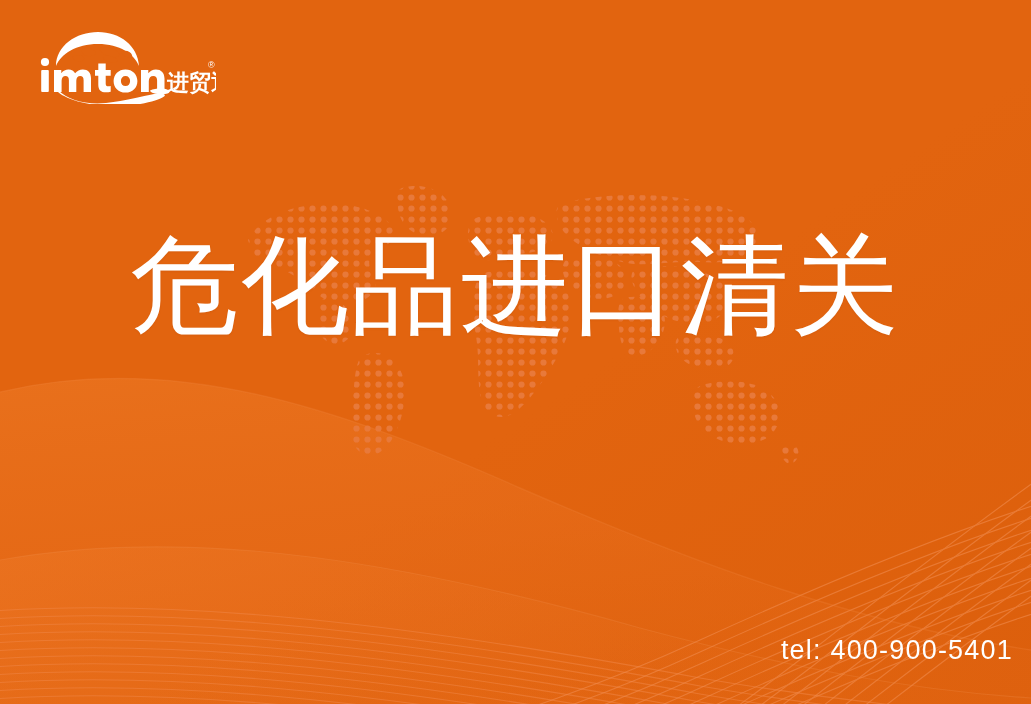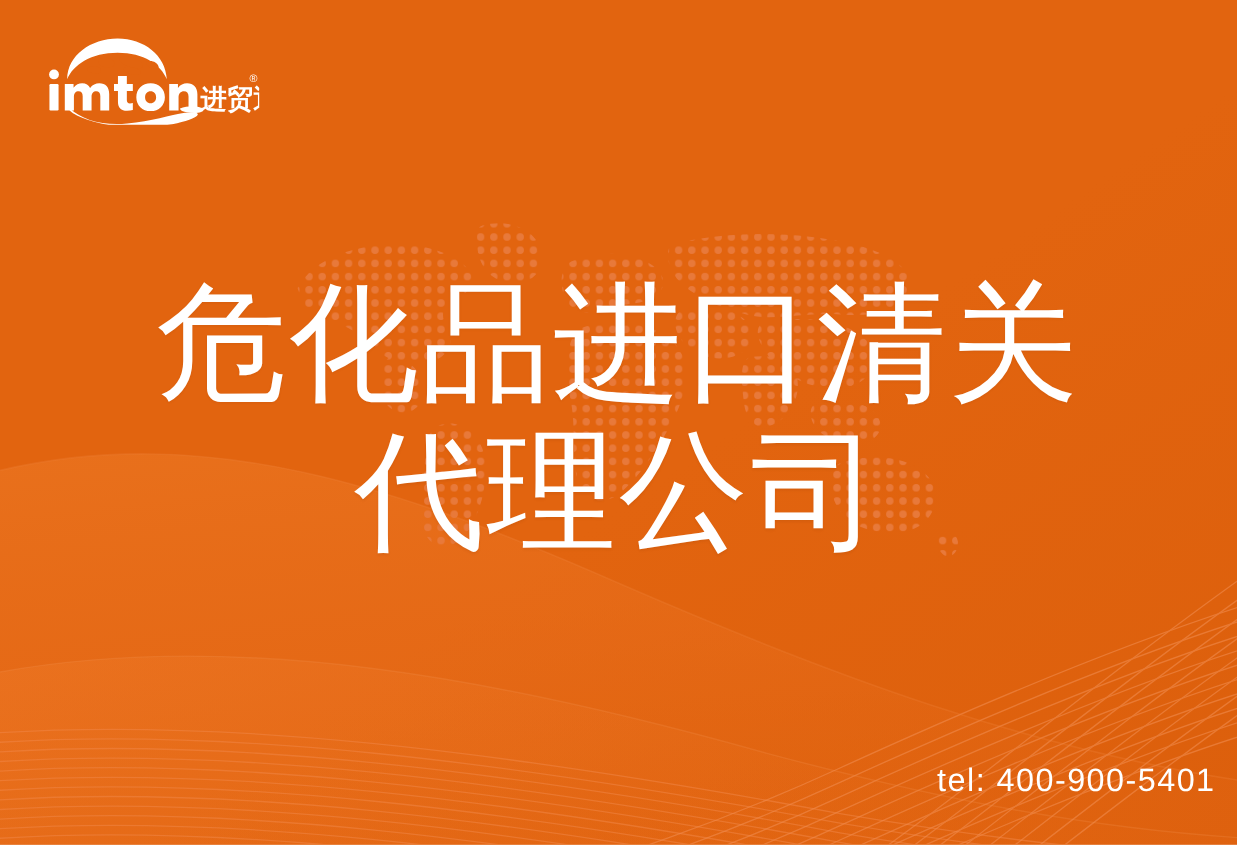--- a/index.html
+++ b/index.html
@@ -276,20 +276,19 @@
       <path d="M20,64 C30,74 48,79 68,77 C88,75 104,70 116,68
                C124,66.6 129,68 126,70.6 C122,74 110,77 96,79
                C74,82 46,79 30,72 C24,69.4 18,66 20,64 Z"></path>
       <path d="M112,64.5 C118,62 126,62 130,64 C133,65.6 131,67.6 127,68
                C121,68.6 112,67.4 112,64.5 Z"></path>
     </g>
   </svg>
 
   <div id="headline">
     <span class="hl-line hl-line-1">危化品进口清关</span>
-    <span class="hl-line hl-line-2">代理公司</span>
   </div>
 
   <div id="tel">
     <span>tel: 400-900-5401</span>
   </div>
 
 </div>
 
 </body></html>

